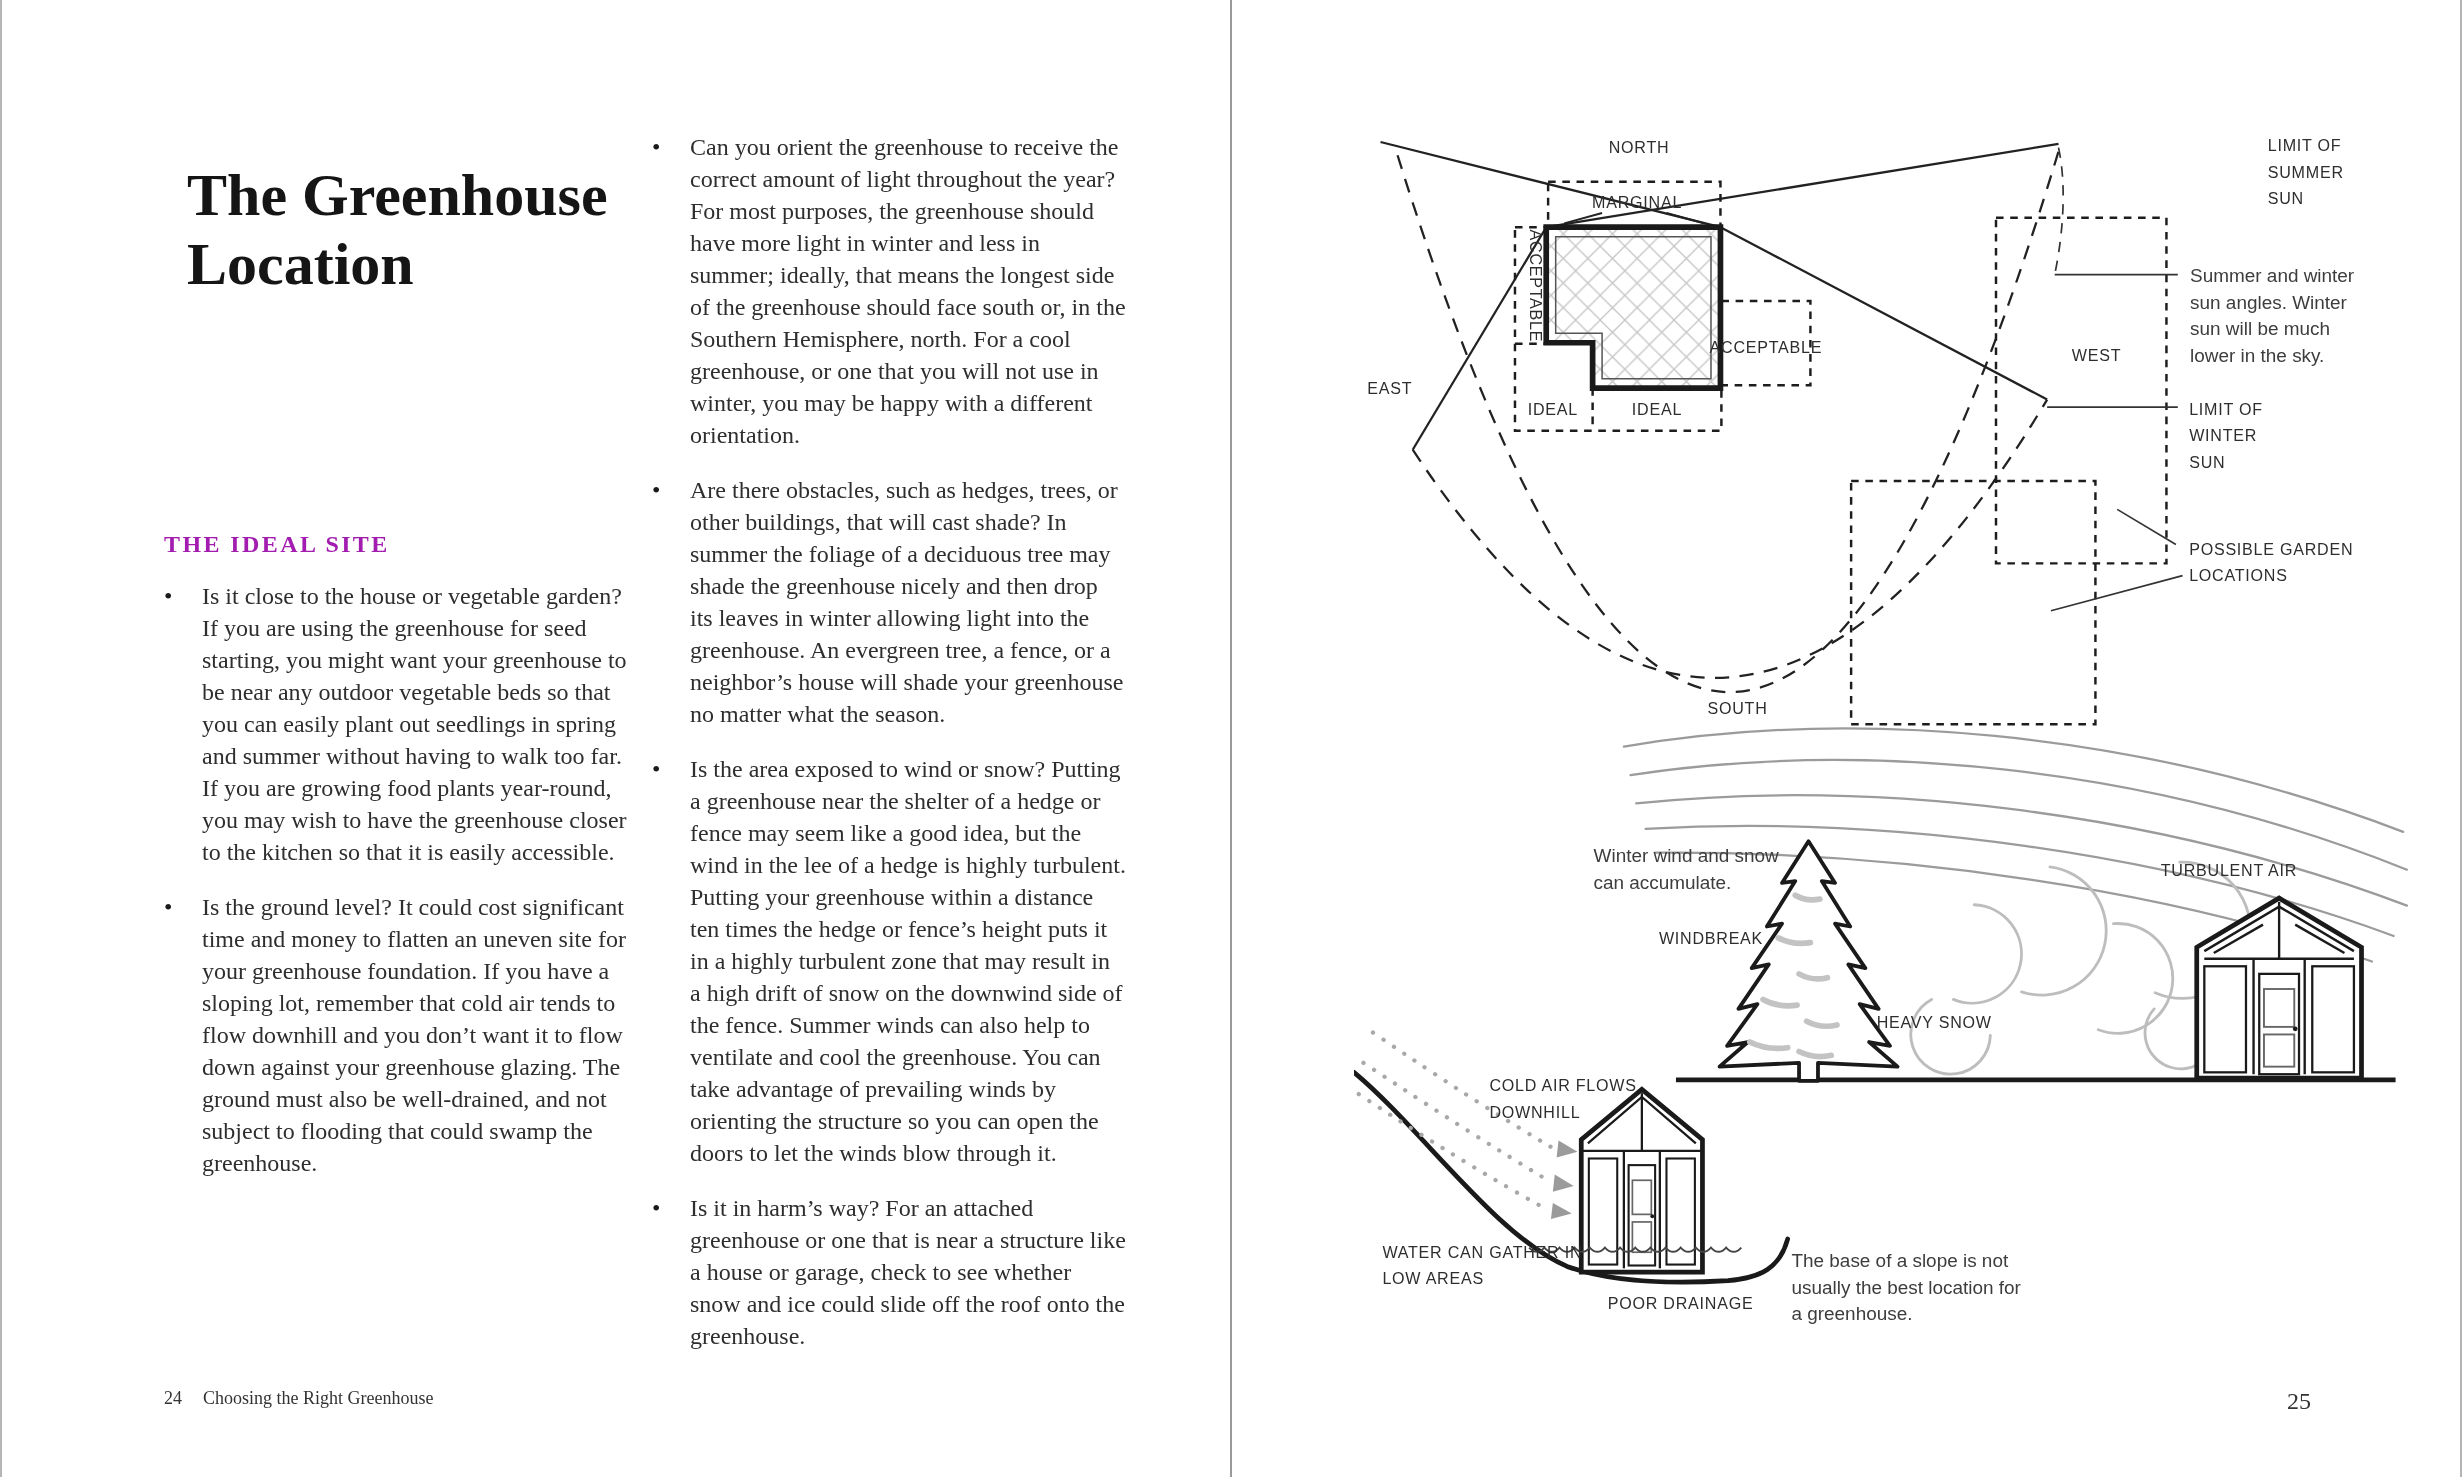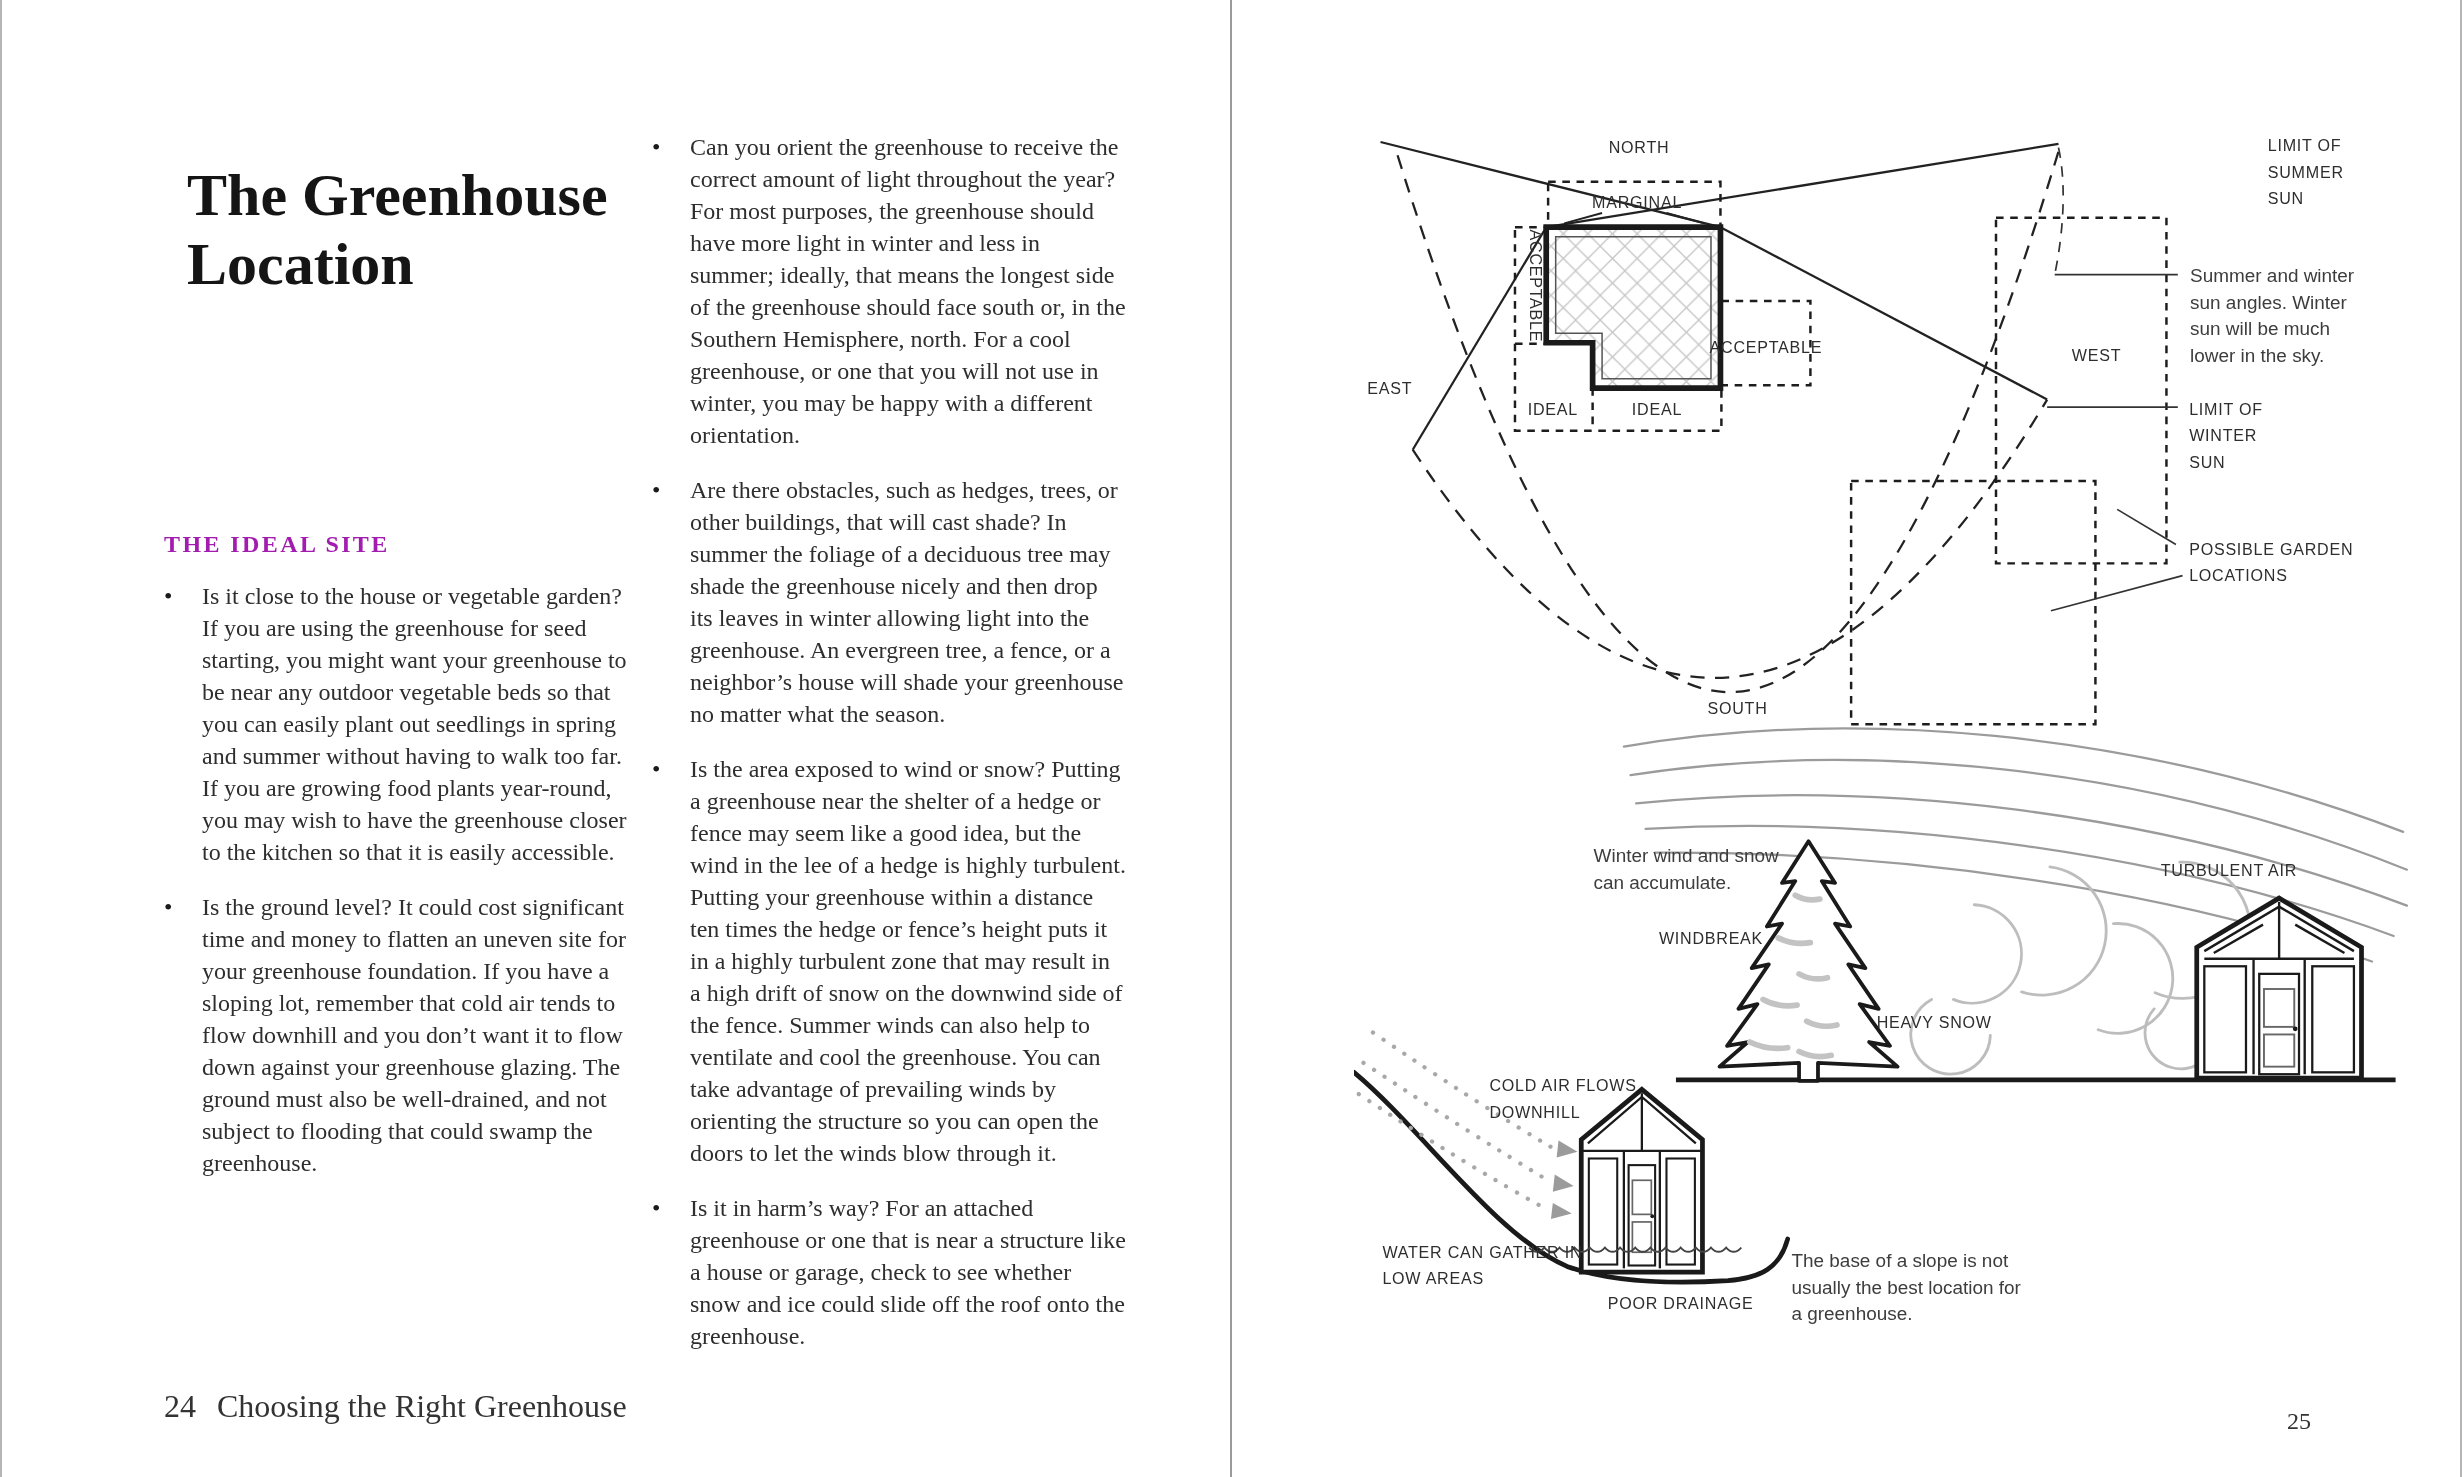--- a/index.html
+++ b/index.html
@@ -17,23 +17,23 @@
          font-size:24px;line-height:32px;}
   .sect-head{position:absolute;left:164px;top:511px;
          font-size:24px;font-weight:700;letter-spacing:2.4px;color:#a21caf;}
   .col{position:absolute;}
   .col1{left:164px;top:580px;width:469px;}
   .col2{left:652px;top:131px;width:474px;}
   .bullet{display:flex;margin-bottom:23px;font-size:24px;line-height:32px;}
   .bullet .dot{width:38px;flex:0 0 38px;font-size:24px;line-height:32px;color:#1a1a1a;}
   .bullet .btext{flex:1;}
   .lead{}
-  .footer-left{position:absolute;left:164px;top:1388px;font-size:32px;color:#333;}
+  .footer-left{position:absolute;left:164px;top:1388px;font-size:18px;color:#333;}
   .footer-left .chap{margin-left:21px;}
-  .footer-right{position:absolute;left:2287px;top:1388px;font-size:24px;color:#333;margin-top:20px;}
+  .footer-right{position:absolute;left:2287px;top:1388px;font-size:24px;color:#333;}
 
   
   .caps{font-family:"Liberation Sans",sans-serif;font-size:17px;letter-spacing:0.8px;fill:#2e2e2e;}
   .note{font-family:"Liberation Sans",sans-serif;font-size:20px;fill:#3d3d3d;}
   svg{position:absolute;}
 </style>
 </head>
 <body>
 
 <div class="spread">

